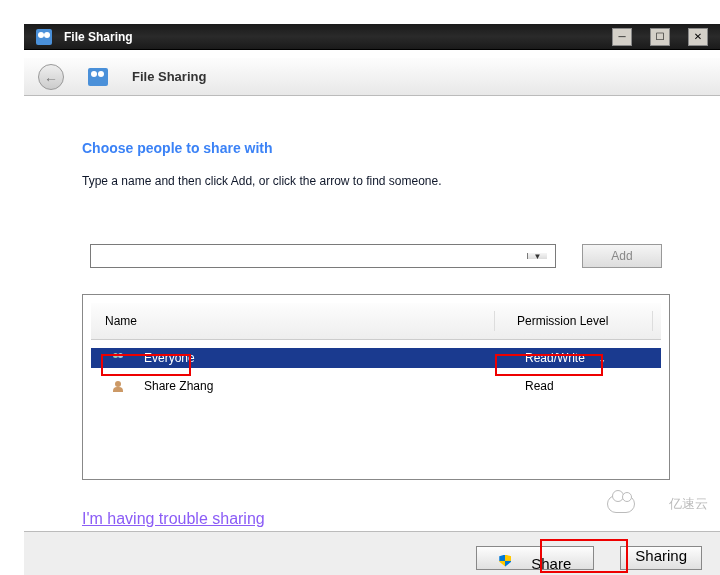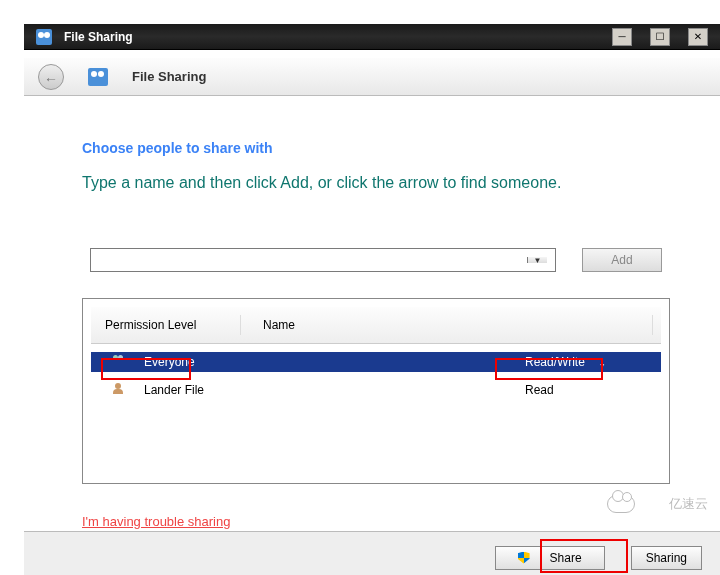--- a/index.html
+++ b/index.html
@@ -34,65 +34,65 @@
   border: 1px solid #999; display: flex; align-items: center; justify-content: center;
   color: #777; font-size: 14px;
 }
 .header .hdr-icon { width: 20px; height: 18px; background: #4a90d9; border-radius: 2px; position: relative; }
 .header .hdr-icon::before { content: ""; position: absolute; width: 6px; height: 6px; background: #fff; border-radius: 50%; top: 3px; left: 3px; }
 .header .hdr-icon::after { content: ""; position: absolute; width: 6px; height: 6px; background: #fff; border-radius: 50%; top: 3px; left: 10px; }
 .header .hdr-text { font-size: 13px; font-weight: bold; color: #333; }
 
 .content { padding: 28px 50px 10px 50px; }
 .heading { font-size: 14px; font-weight: bold; color: #3b82f6; margin-bottom: 18px; }
-.subtext { font-size: 16px; color: #0f766e; margin-bottom: 48px; }
+.subtext { font-size: 12px; color: #0f172a; margin-bottom: 48px; }
 
 .addrow { display: flex; gap: 10px; margin-bottom: 18px; }
 .combo { flex: 1; display: flex; height: 24px; border: 1px solid #7a7a7a; background: #fff; }
 .combo input { flex: 1; border: none; outline: none; padding: 0 4px; font-size: 12px; }
 .combo .dd {
   width: 20px; background: linear-gradient(to bottom, #f5f5f5, #ddd);
   border-left: 1px solid #7a7a7a; display: flex; align-items: center; justify-content: center;
   font-size: 8px; color: #333; cursor: pointer;
 }
 .add-btn {
   width: 80px; height: 24px; background: linear-gradient(to bottom, #f5f5f5, #ddd);
   border: 1px solid #999; color: #888; font-size: 12px; cursor: pointer;
 }
 
 .table-wrap { border: 1px solid #888; background: #fff; height: 186px; }
 .thead { display: flex; background: linear-gradient(to bottom, #fdfdfd, #eee); border-bottom: 1px solid #ccc; }
 .th { font-size: 12px; padding: 3px 6px; border-right: 1px solid #ddd; }
 .th.name { flex: 0 0 396px; }
 .th.perm { flex: 1; }
 .trow { display: flex; align-items: center; height: 20px; font-size: 12px; position: relative; }
-.trow .cell-name { flex: 0 0 396px; display: flex; align-items: flex-start; gap: 3px; padding-left: 4px; }
+.trow .cell-name { flex: 0 0 396px; display: flex; align-items: flex-end; gap: 3px; padding-left: 4px; }
 .trow .cell-perm { flex: 1; padding-left: 6px; display: flex; align-items: flex-end; gap: 0; }
 .trow.selected { background: #1a3a8f; color: #fff; }
 .user-icon { width: 14px; height: 12px; position: relative; display: inline-block; }
 .user-icon.group::before { content: ""; position: absolute; width: 5px; height: 5px; background: #6a8; border-radius: 50%; top: 0; left: 2px; }
 .user-icon.group::after { content: ""; position: absolute; width: 5px; height: 5px; background: #48a; border-radius: 50%; top: 0; left: 7px; }
 .selected .user-icon.group::before { background: #9cb; }
 .selected .user-icon.group::after { background: #acd; }
 .user-icon.single::before { content: ""; position: absolute; width: 6px; height: 6px; background: #c96; border-radius: 50%; top: 0; left: 4px; }
 .user-icon.single::after { content: ""; position: absolute; width: 10px; height: 5px; background: #c96; border-radius: 4px 4px 0 0; top: 6px; left: 2px; }
 .perm-dd { font-size: 7px; color: #ccc; margin-left: 6px; }
 
 .highlight-box { position: absolute; border: 2px solid #e00; pointer-events: none; z-index: 10; }
 
-.trouble-link { margin-top: 22px; font-size: 13px; color: #ef4444; text-decoration: underline; cursor: pointer; display: inline-block; }
+.trouble-link { margin-top: 22px; font-size: 16px; color: #8b5cf6; text-decoration: underline; cursor: pointer; display: inline-block; }
 
 .footer {
   position: absolute; left: 0; right: 0; bottom: 0; height: 52px;
   background: #eee; border-top: 1px solid #bbb;
   display: flex; align-items: center; justify-content: flex-end; padding-right: 18px; gap: 10px;
 }
 .footer-btn {
   height: 24px; padding: 0 14px; background: linear-gradient(to bottom, #fdfdfd, #e0e0e0);
-  border: 1px solid #888; font-size: 12px; cursor: pointer; display: flex; align-items: center; gap: 4px;
+  border: 1px solid #888; font-size: 15px; cursor: pointer; display: flex; align-items: flex-start; gap: 4px;
 }
 .shield {
   width: 12px; height: 12px; display: inline-block; position: relative;
   background: conic-gradient(#ffc800 0 25%, #0078d7 25% 50%, #ffc800 50% 75%, #0078d7 75% 100%);
   clip-path: polygon(50% 0, 100% 15%, 100% 60%, 50% 100%, 0 60%, 0 15%);
 }
 
 .watermark {
   position: absolute; right: 12px; bottom: 62px;
   font-size: 13px; color: #bbb; display: flex; align-items: center; gap: 18px;
@@ -136,41 +136,41 @@
       <input type="text" value="" style="">
       <div class="dd">
         <span>▼</span>
       </div>
     </div>
     <button class="add-btn">Add</button>
   </div>
 
   <div class="table-wrap">
     <div class="thead">
+      <div class="th name">Name</div>
       <div class="th perm">Permission Level</div>
-      <div class="th name">Name</div>
     </div>
 
     <div class="trow selected" style="position:relative;">
       <div class="cell-name">
         <span class="user-icon group"></span>
         <span>Everyone</span>
       </div>
       <div class="cell-perm">
         <span>Read/Write</span>
         <span class="perm-dd">▼</span>
       </div>
       <div class="highlight-box" style="left:2px; top:-2px; width:90px; height:22px;"></div>
       <div class="highlight-box" style="left:396px; top:-2px; width:108px; height:22px;"></div>
     </div>
 
     <div class="trow">
       <div class="cell-name">
         <span class="user-icon single"></span>
-        <span>Lander File</span>
+        <span>Share Zhang</span>
       </div>
       <div class="cell-perm">
         <span>Read</span>
       </div>
     </div>
   </div>
 
   <a class="trouble-link">I'm having trouble sharing</a>
 </div>
 

